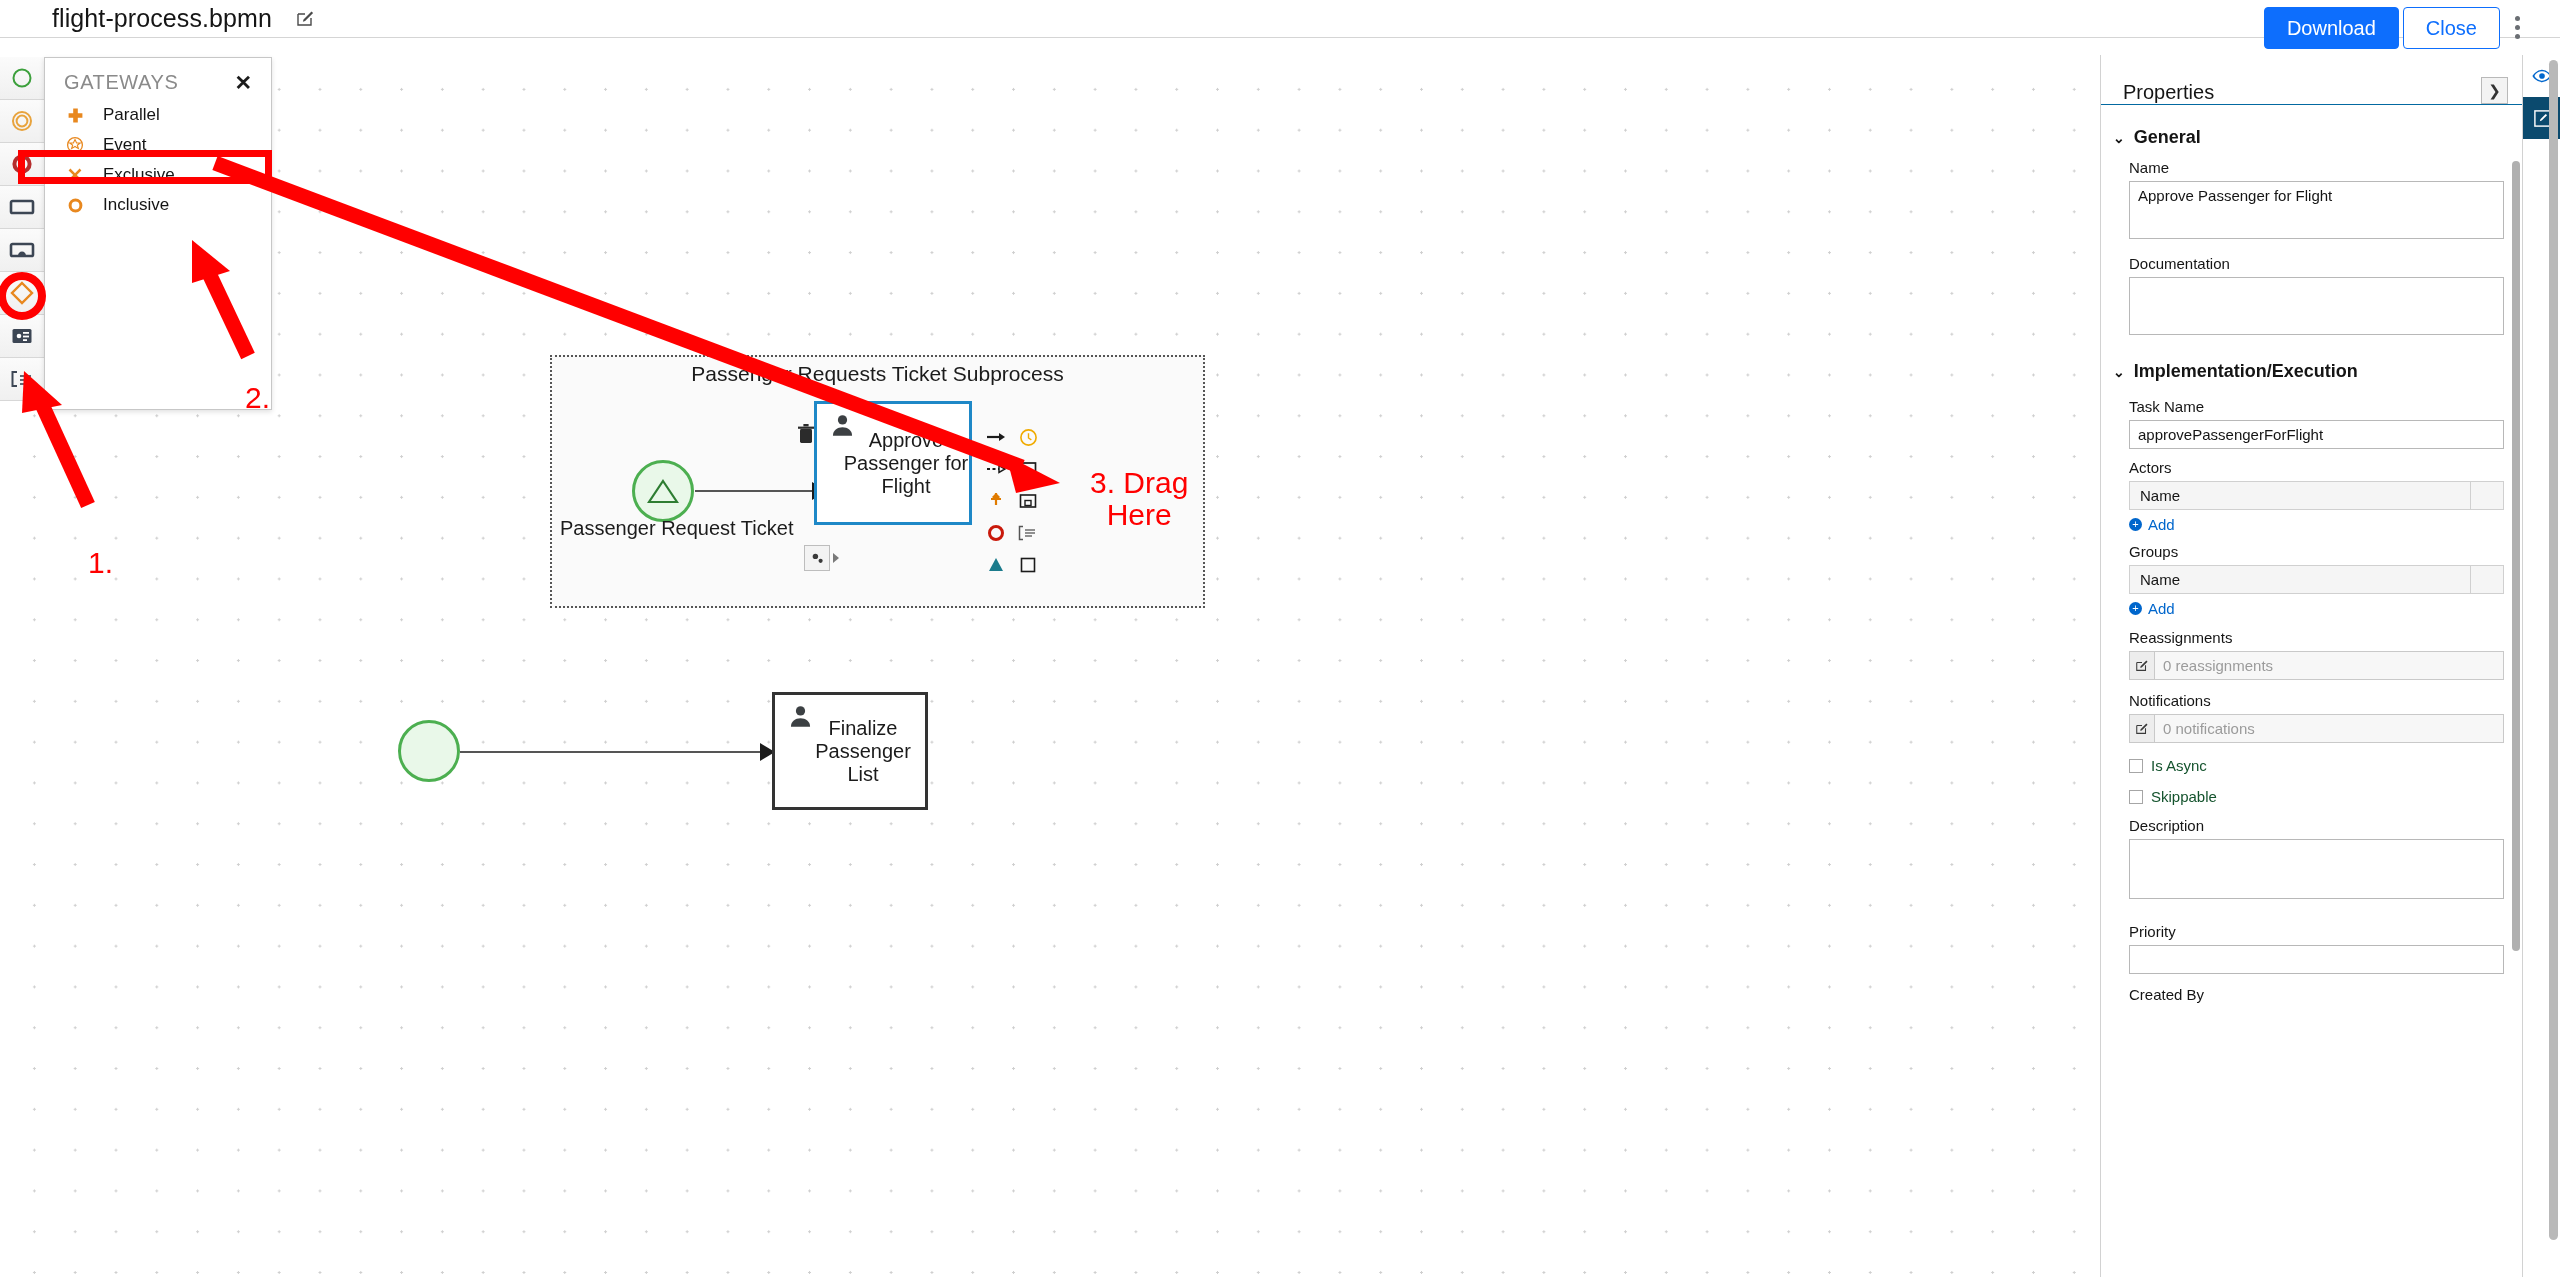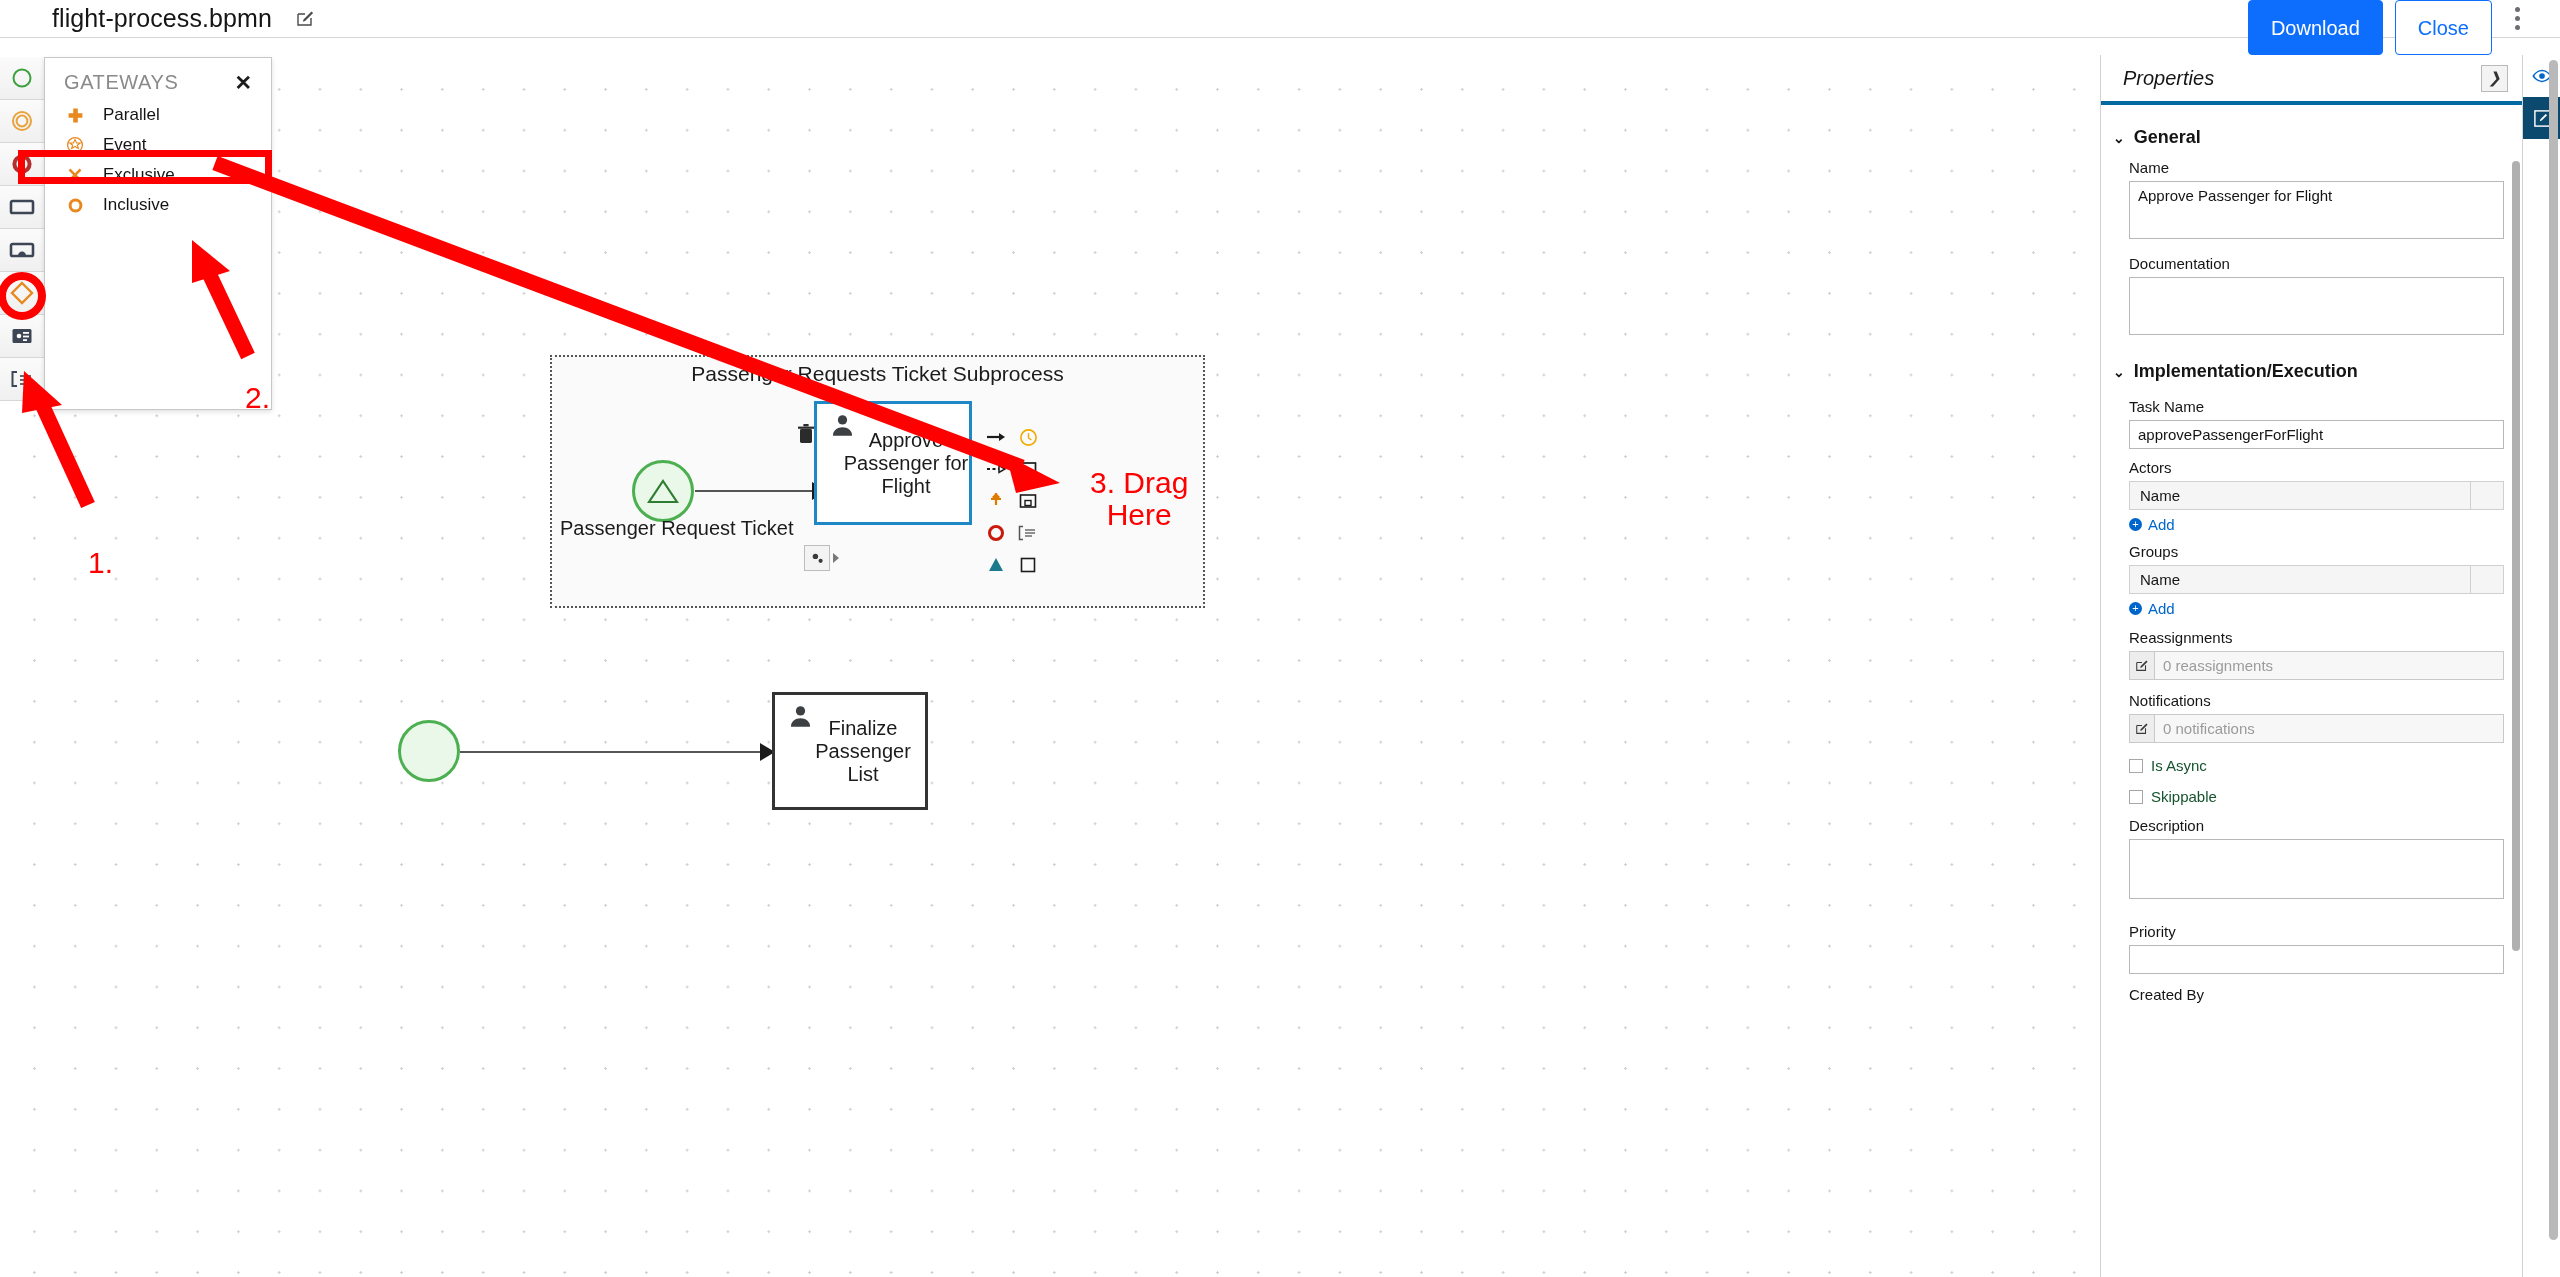--- a/index.html
+++ b/index.html
@@ -24,21 +24,21 @@
     margin-left: 52px; font-size: 25px; color: #151515; font-weight: 400;
     letter-spacing: .1px;
   }
   .edit-title-icon {
     margin-left: 22px; width: 22px; height: 22px; color: #4a4a4a;
     display: inline-flex; align-items: center; justify-content: center;
     cursor: pointer;
   }
   .header-right {
     position: absolute; right: 30px; top: 0; height: 55px;
-    display: flex; gap: 12px;
+    display: flex; align-items: center; gap: 4px;
   }
   .btn {
     font-family: "Liberation Sans", sans-serif;
     font-size: 20px; padding: 8px 22px; border-radius: 4px;
     cursor: pointer; line-height: 1.2;
   }
   .btn-primary { background: #0d6efd; border: 1px solid #0d6efd; color: #fff; }
   .btn-secondary { background: #fff; border: 1px solid #0d6efd; color: #0d6efd; }
   .kebab {
     width: 26px; height: 36px; display: flex; flex-direction: column;
@@ -150,22 +150,22 @@
   .highlight-box {
     position: absolute; border: 7px solid #ff0000; z-index: 55; pointer-events: none;
   }
 
   
   .props {
     position: absolute; right: 38px; top: 55px; width: 422px; height: 1222px;
     border-left: 1px solid #d2d2d2; background: #fff; overflow: hidden;
   }
   .props-header {
-    height: 50px; display: flex; align-items: center; justify-content: space-between;
-    padding: 0 14px 0 22px; border-bottom: 4px solid #0369a1; font-style: italic;
+    height: 50px; display: flex; align-items: flex-end; justify-content: space-between;
+    padding: 0 14px 0 22px; border-bottom: 1px solid #0369a1;
   }
   .props-title { font-size: 20px; color: #151515; }
   .collapse-btn {
     width: 27px; height: 27px; border: 1px solid #b9b9b9; background: #f3f3f3;
     display: flex; align-items: center; justify-content: center;
     font-size: 15px; color: #333; cursor: pointer;
   }
   .props-body { padding: 0 0 20px 0; height: 1172px; overflow: hidden; position: relative; }
   .section-head {
     display: flex; align-items: center; gap: 9px;

